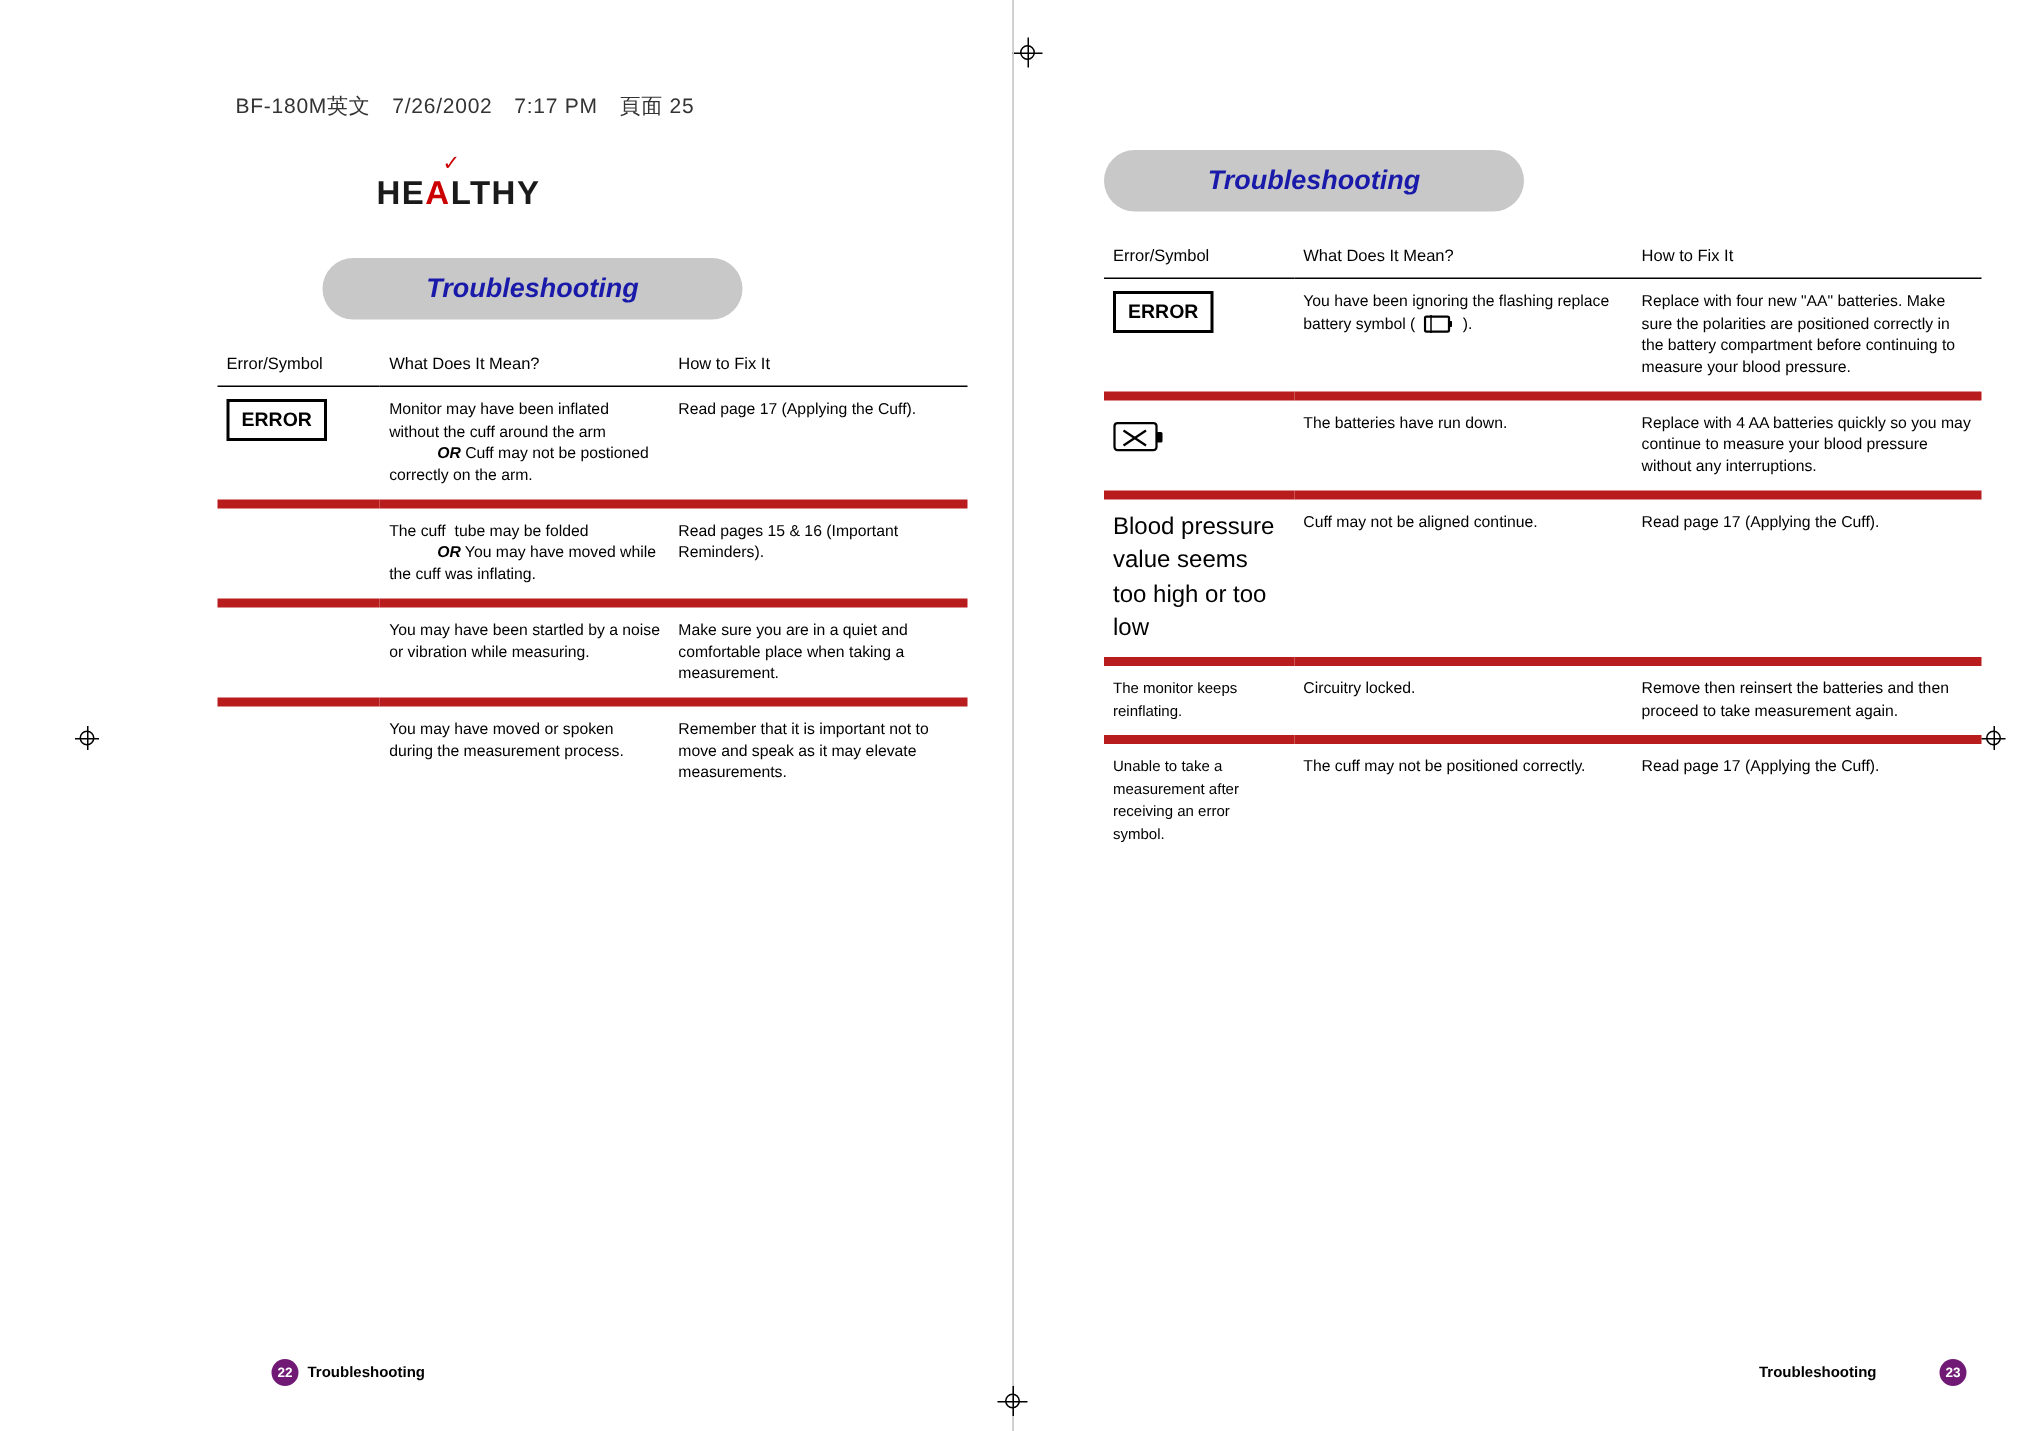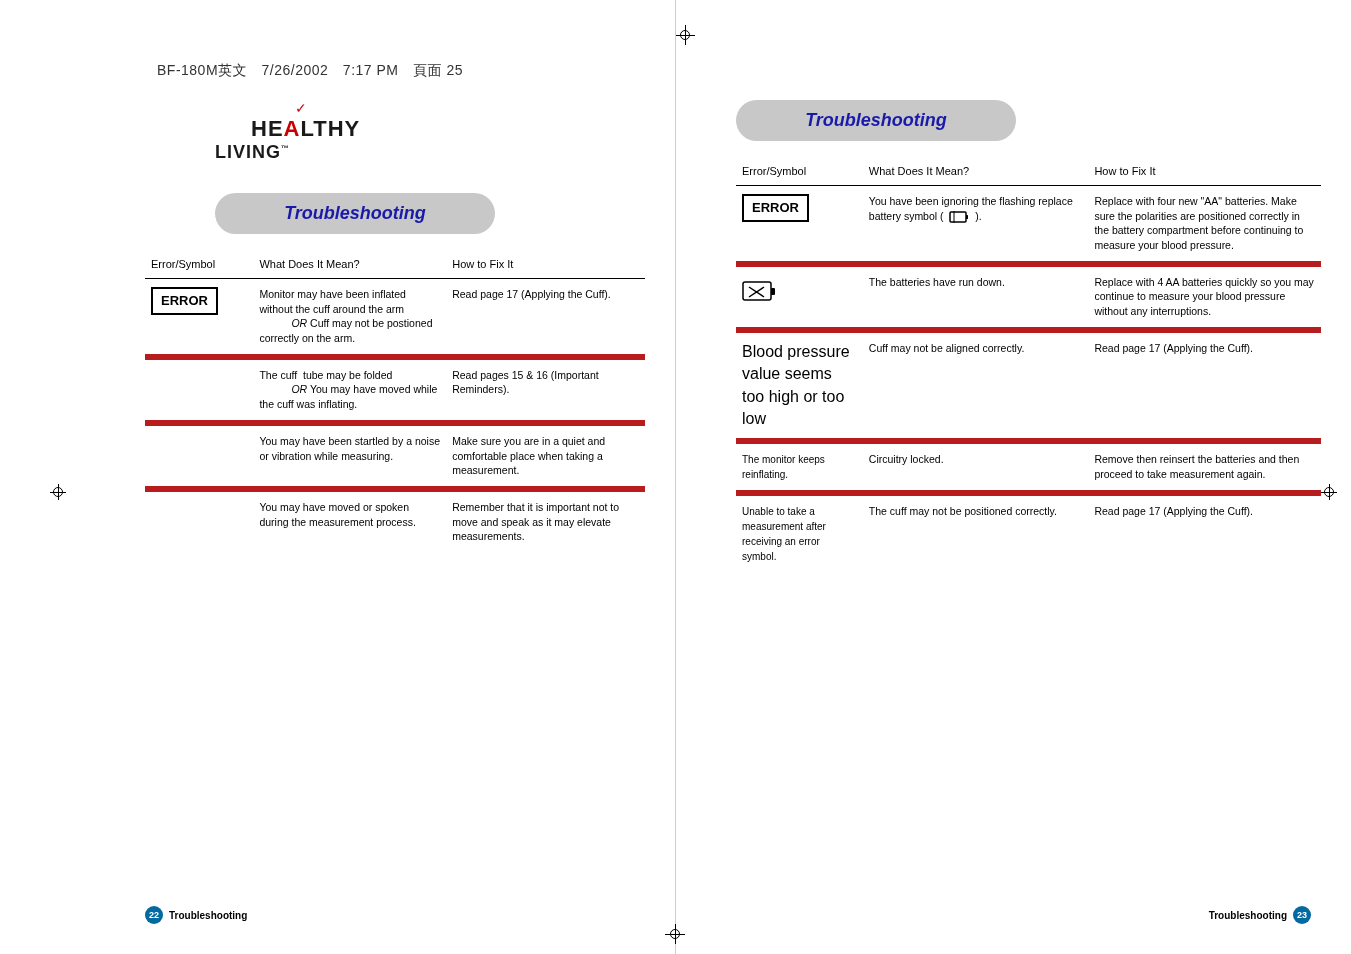--- a/index.html
+++ b/index.html
@@ -146,30 +146,31 @@
       position: absolute;
       bottom: 30px;
       display: flex;
       align-items: center;
       gap: 6px;
       font-size: 10px;
       font-weight: bold;
     }
 
     .page-num-circle {
-      background: #0369a1;
+      background: #701a75;
       color: #fff;
       border-radius: 50%;
       width: 18px;
       height: 18px;
       display: flex;
       align-items: center;
       justify-content: center;
       font-size: 9px;
       font-weight: bold;
+      margin-left: 36px;
     }
 
     
     .crosshair {
       position: absolute;
       width: 20px;
       height: 20px;
     }
 
     .crosshair::before {
@@ -206,21 +207,21 @@
     
     .center-cross-top {
       position: absolute;
       top: 25px;
       left: 675px;
     }
 
     
     .or-italic {
       font-style: italic;
-      font-weight: normal;
+      font-weight: bold;
       padding-left: 32px;
     }
 
     .right-page .section-title {
       margin-left: 0;
     }
 
     .right-page .page-footer {
       right: 40px;
     }
@@ -254,23 +255,20 @@
       </div>
   </div>
 
   <div class="left-page">
 
     
     <div class="logo-container">
       <div class="logo-checkmark">✓</div>
       <div class="logo-healthy">
         HE<span class="red-accent">A</span>LTHY
-      </div>
-      <div class="logo-living">
-        LIVING<span class="logo-tm">™</span>
       </div>
     </div>
 
     
     <div class="section-title">Troubleshooting</div>
 
     
     <table class="trouble-table">
       <thead>
         <tr>
@@ -390,21 +388,21 @@
           <td class="col-fix">
             Replace with 4 AA batteries quickly so you may continue to measure your blood pressure without any interruptions.
           </td>
         </tr>
 
         <tr>
           <td class="col-symbol">
             <span style="font-size:16px;">Blood pressure value seems too high or too low</span>
           </td>
           <td class="col-mean">
-            Cuff may not be aligned correctly.
+            Cuff may not be aligned continue.
           </td>
           <td class="col-fix">
             Read page 17 (Applying the Cuff).
           </td>
         </tr>
 
         <tr>
           <td class="col-symbol">
             <span style="font-size:10px;">The monitor keeps reinflating.</span>
           </td>

